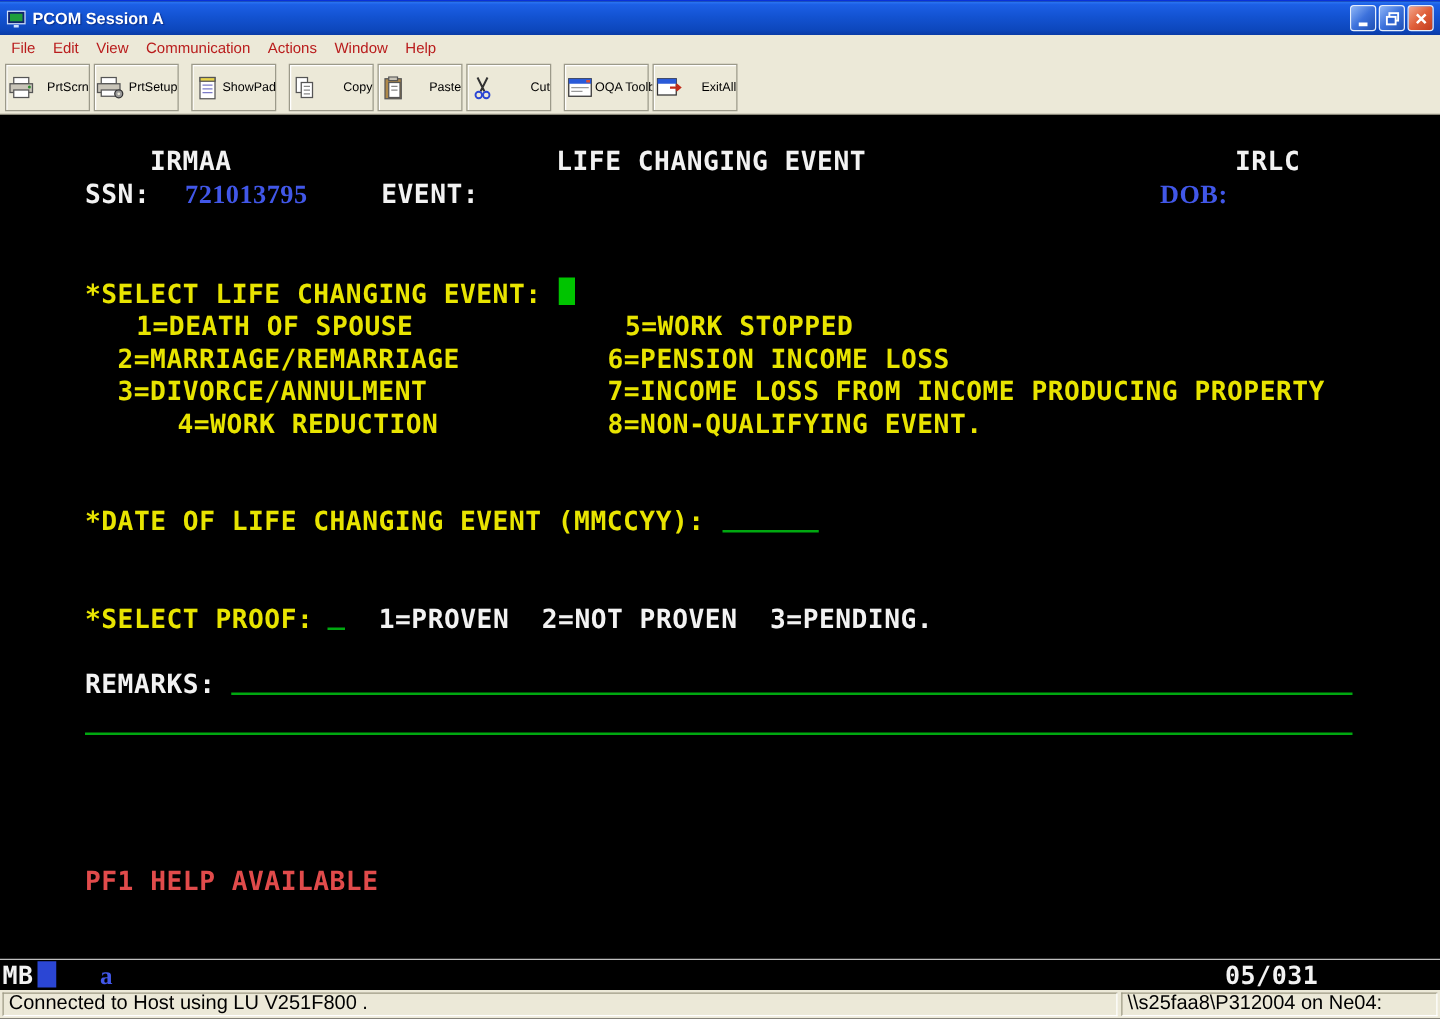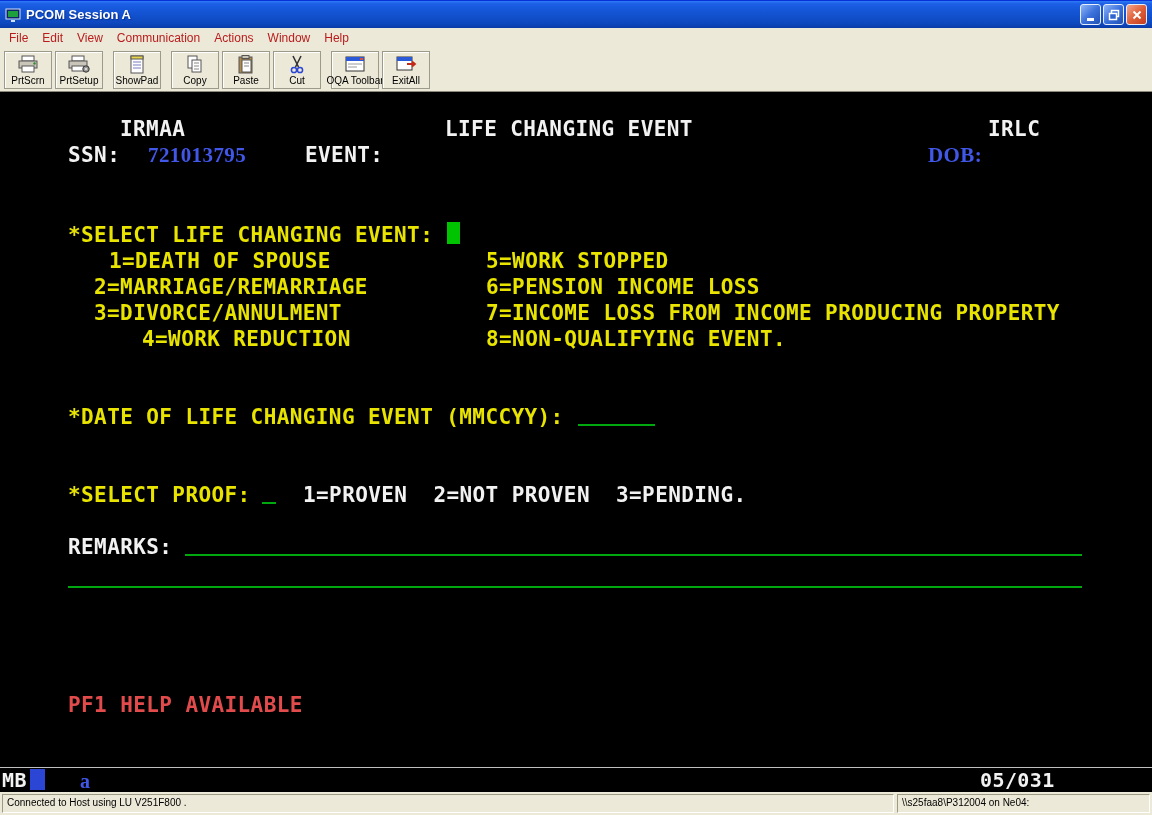--- a/index.html
+++ b/index.html
@@ -19,22 +19,22 @@
     background:linear-gradient(135deg,#8FB6F6 0%,#3C71DC 50%,#1F50B4 100%); }
   .tb-btn.close{ background:linear-gradient(135deg,#F4A88E 0%,#E0603A 50%,#C23C1E 100%); }
 
   
   .menubar{ height:20px; background:#ECE9D8; display:flex; align-items:center; padding-left:2px; }
   .menu-item{ font-size:12px; color:#b91c1c; padding:2px 7px; cursor:default; }
 
   
   .toolbar{ height:44px; background:#ECE9D8; display:flex; align-items:center; padding:2px 4px;
     border-bottom:1px solid #8A887A; }
-  .tool-btn{ width:48px; height:38px; margin-right:3px; display:flex; flex-direction:column;
-    align-items:center; justify-content:center; padding:2px 0 1px;
+  .tool-btn{ width:68px; height:38px; margin-right:3px; display:flex; flex-direction:row;
+    align-items:center; justify-content:space-between; padding:2px 0 1px;
     background:#ECE9D8; border:1px solid #9C9A8A; box-shadow:inset 1px 1px 0 #FFFFFF; cursor:default; }
   .tool-btn.grp-end{ margin-right:10px; }
   .tool-label{ font-size:10px; color:#000; line-height:11px; white-space:nowrap; }
   .tool-icon{ height:20px; display:flex; align-items:center; }
 
   
   .screen{ position:relative; width:1152px; height:675px; background:#000; }
   .t{ position:absolute; font-family:"DejaVu Sans Mono","Liberation Mono",monospace;
       font-size:21px; font-weight:bold; letter-spacing:0.4px; line-height:22px; white-space:pre; }
   .c-w{ color:#F2F2F2; } .c-y{ color:#E8E400; } .c-b{ color:#4157E8;font-family:Liberation Serif, serif; } .c-r{ color:#E14B4B; }
@@ -42,21 +42,21 @@
   .cursor-block{ position:absolute; background:#00C400; }
 
   
   .oia{ position:relative; width:1152px; height:25px; background:#000; border-top:1px solid #BFBFBF; }
   .oia .t{ font-size:20px; }
   .oia-block{ position:absolute; left:30px; top:1px; width:15px; height:21px; background:#2B46D4; }
 
   
   .statusbar{ height:23px; background:#ECE9D8; display:flex; gap:3px; padding:2px 2px 2px 2px; }
   .status-panel{ border:1px solid; border-color:#9D9A84 #FFFFFF #FFFFFF #9D9A84;
-    font-size:10px; color:#000; line-height:16px; padding:0 4px; white-space:nowrap; overflow:hidden; }
+    font-size:16px; color:#000; line-height:16px; padding:0 4px; white-space:nowrap; overflow:hidden; }
   .status-left{ flex:1; }
   .status-right{ width:253px; }
 </style>
 </head>
 <body>
 
 <div class="window">
 
   <div class="titlebar">
     <span class="title-icon">
@@ -208,21 +208,21 @@
     <span class="t c-b" style="left:928px; top:52px;">DOB:</span>
 
     <span class="t c-y" style="left:68px; top:132px;">*SELECT LIFE CHANGING EVENT:</span>
     <span class="cursor-block" style="left:447px; top:130px; width:13px; height:22px;"></span>
 
     <span class="t c-y" style="left:94px; top:158px;margin-left:15px;">1=DEATH OF SPOUSE</span>
     <span class="t c-y" style="left:94px; top:184px;">2=MARRIAGE/REMARRIAGE</span>
     <span class="t c-y" style="left:94px; top:210px;">3=DIVORCE/ANNULMENT</span>
     <span class="t c-y" style="left:94px; top:236px;margin-left:48px;">4=WORK REDUCTION</span>
 
-    <span class="t c-y" style="left:486px; top:158px;">5=WORK STOPPED</span>
+    <span class="t c-y" style="left:500px; top:158px;">5=WORK STOPPED</span>
     <span class="t c-y" style="left:486px; top:184px;">6=PENSION INCOME LOSS</span>
     <span class="t c-y" style="left:486px; top:210px;">7=INCOME LOSS FROM INCOME PRODUCING PROPERTY</span>
     <span class="t c-y" style="left:486px; top:236px;">8=NON-QUALIFYING EVENT.</span>
 
     <span class="t c-y" style="left:68px; top:314px;">*DATE OF LIFE CHANGING EVENT (MMCCYY):</span>
     <div class="field-line" style="left:578px; top:332px; width:77px; height:2px;"></div>
 
     <span class="t c-y" style="left:68px; top:392px;">*SELECT PROOF:</span>
     <div class="field-line" style="left:262px; top:410px; width:14px; height:2px;"></div>
     <span class="t c-w" style="left:303px; top:392px;">1=PROVEN  2=NOT PROVEN  3=PENDING.</span>

